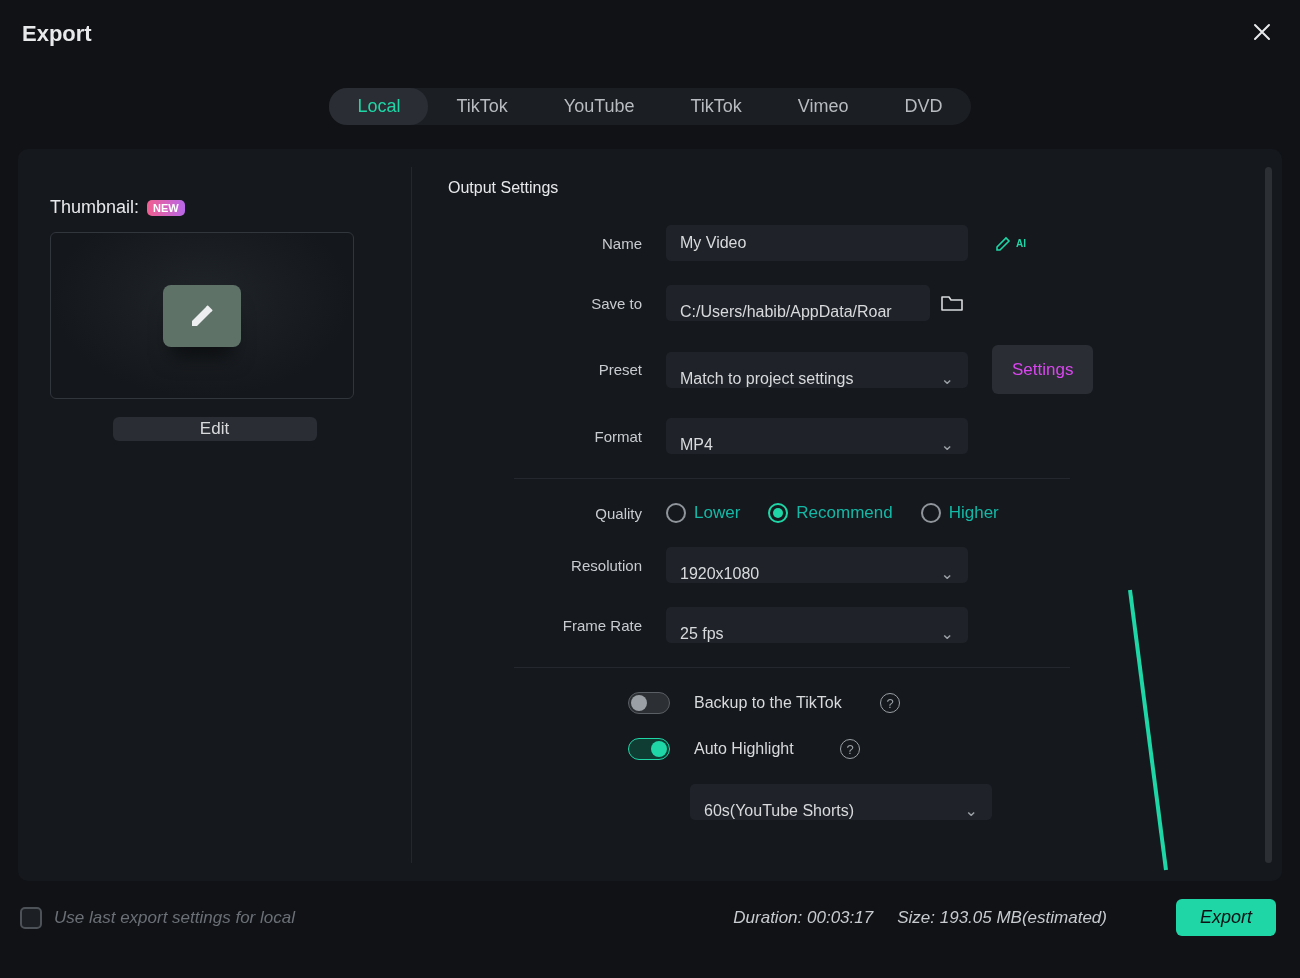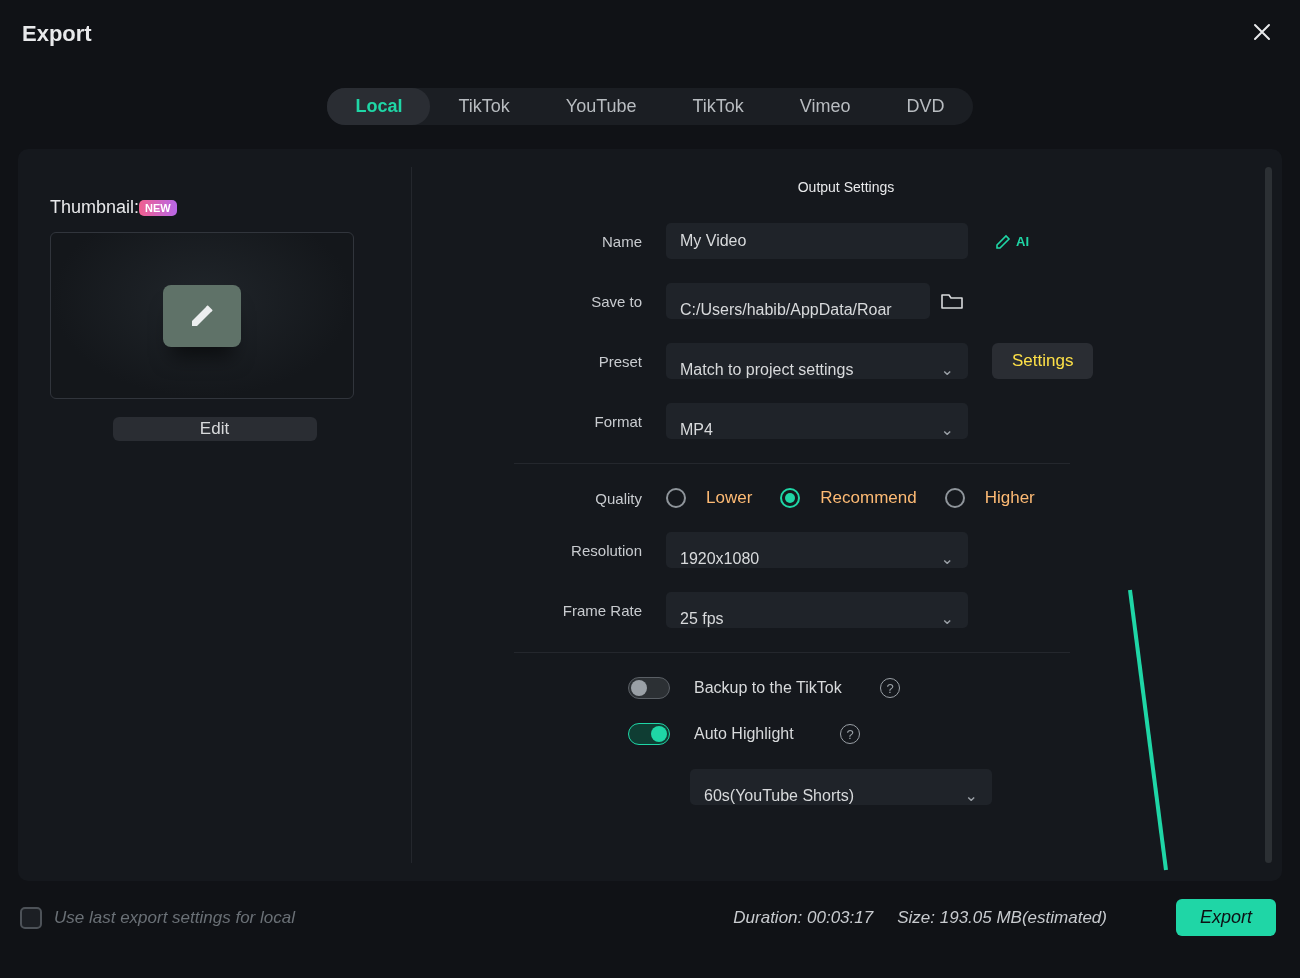--- a/index.html
+++ b/index.html
@@ -40,40 +40,41 @@
 .tab {
   padding: 8px 28px;
   font-size: 18px;
   color: #b8bcc0;
   cursor: pointer;
   border-radius: 18px;
 }
 .tab.active {
   background: #2a2d33;
   color: #1fd6a6;
-  font-weight: 700;
+  font-weight: 400;
 }
 .panel {
   margin: 0 18px;
   background: #15181d;
   border-radius: 10px;
   height: 732px;
   display: flex;
   position: relative;
 }
 .left-col {
   width: 394px;
   padding: 30px 32px;
   border-right: 1px solid #24272d;
   margin-top: 18px;
   margin-bottom: 18px;
 }
 .thumb-row {
   display: flex;
   align-items: center;
+  gap: 8px;
   margin-bottom: 14px;
 }
 .thumb-label { font-size: 18px; color: #e8e9eb; font-weight: 500; }
 .new-badge {
   background: linear-gradient(90deg,#f05f8f,#b867e8);
   color: #fff;
   font-size: 11px;
   font-weight: 700;
   padding: 2px 6px;
   border-radius: 5px;
@@ -111,21 +112,21 @@
   font-size: 17px;
   color: #d8dadc;
   cursor: pointer;
 }
 .right-col {
   flex: 1;
   padding: 30px 38px 30px 36px;
   overflow: hidden;
   position: relative;
 }
-.section-title { font-size: 14px; color: #e8e9eb; margin-bottom: 28px; text-align: center; }
+.section-title { font-size: 16px; color: #e8e9eb; margin-bottom: 28px; }
 .row {
   display: flex;
   align-items: center;
   margin-bottom: 24px;
 }
 .row-label {
   width: 218px;
   text-align: right;
   padding-right: 24px;
   color: #c8cbcf;
@@ -151,34 +152,34 @@
   padding: 0 14px;
   display: flex;
   align-items: flex-end;
   justify-content: space-between;
   color: #d8dadc;
   font-size: 16px;
   cursor: pointer;
 }
 .chevron { color: #9aa0a6; }
 .settings-btn {
-  height: 36px;
+  height: 49px;
   padding: 0 20px;
   background: #2a2d33;
   border-radius: 6px;
   margin-left: 24px;
   display: flex;
   align-items: center;
   font-size: 17px;
-  color: #fde047;
+  color: #d946ef;
   cursor: pointer;
 }
 .divider { height: 1px; background: #24272d; margin: 10px 0 24px 66px; width:556px;}
 .radio-group { display: flex; gap: 28px; align-items: center; }
-.radio-item { display: flex; align-items: center; gap: 20px; cursor: pointer; font-size: 17px; color: #fdba74; }
+.radio-item { display: flex; align-items: center; gap: 8px; cursor: pointer; font-size: 17px; color: #14b8a6; }
 .radio {
   width: 20px; height: 20px; border: 2px solid #8f959b; border-radius: 50%;
   display: flex; align-items: center; justify-content: center;
 }
 .radio.checked { border-color: #1fd6a6; }
 .radio.checked::after { content:""; width:10px; height:10px; border-radius:50%; background:#1fd6a6; }
 .toggle-row { display: flex; align-items: center; gap: 24px; margin-bottom: 24px; margin-left: 180px;}
 .toggle {
   width: 42px; height: 22px; border-radius: 12px; position: relative; cursor: pointer;
 }
@@ -260,21 +261,21 @@
   <div class="right-col">
     <div class="section-title">Output Settings</div>
 
     <div class="row">
       <div class="row-label">Name</div>
       <input class="text-input" value="My Video" style="">
       <div class="ai-icon">
         <svg width="20" height="20" viewBox="0 0 20 20">
             <path d="M3 14 L12 5 L15 8 L6 17 L3 17 Z" fill="none" stroke="#1fd6a6" stroke-width="1.6"></path>
           </svg>
-          <span style="font-size:13px;font-weight:700;color:#1fd6a6;">AI</span>
+          <span style="font-size:10px;font-weight:700;color:#1fd6a6;">AI</span>
       </div>
     </div>
 
     <div class="row">
       <div class="row-label">Save to</div>
       <div class="dropdown" style="width:264px;">
         <span>C:/Users/habib/AppData/Roar</span>
       </div>
       <div class="folder-icon">
         <svg width="24" height="20" viewBox="0 0 24 20">

